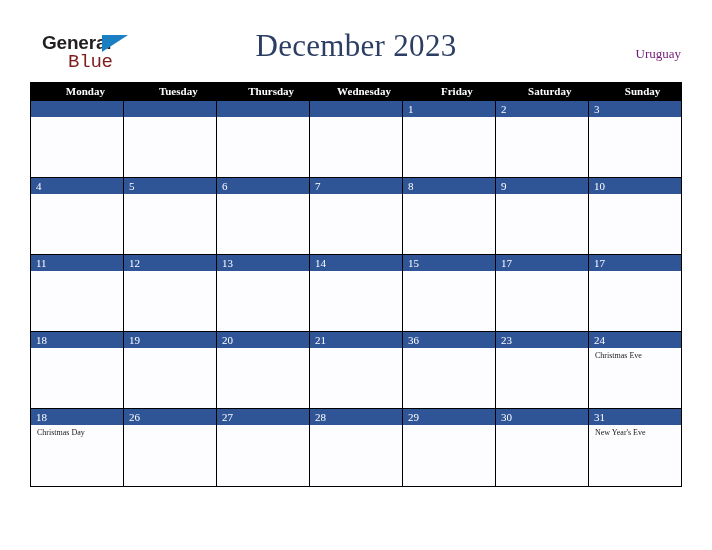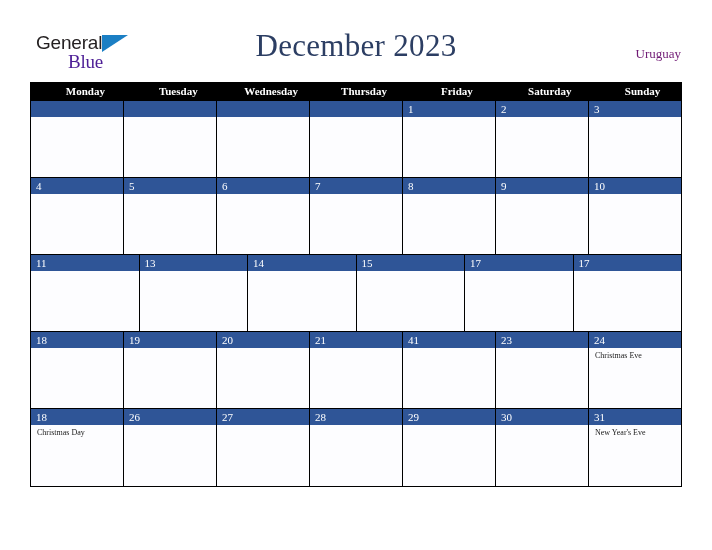--- a/index.html
+++ b/index.html
@@ -32,44 +32,45 @@
 
   .logo {
     position: absolute;
     left: 32px;
     top: 33px;
     width: 120px;
     height: 40px;
   }
   .logo-general {
     position: absolute;
-    left: 4px;
+    left: 10px;
     top: 0;
     font-family: "Liberation Sans", sans-serif;
     font-size: 19px;
     color: #231f20;
     letter-spacing: -0.2px;
     line-height: 20px;
+    font-weight: bold;
   }
   .logo-triangle {
     position: absolute;
     left: 70px;
     top: 2px;
     width: 0;
     height: 0;
     border-left: 26px solid #1b7fc4;
     border-bottom: 17px solid transparent;
   }
   .logo-blue {
     position: absolute;
     left: 36px;
     top: 19px;
-    font-family: Liberation Serif, serif;
+    font-family: Liberation Mono, monospace;
     font-size: 19px;
-    color: #4c1d95;
+    color: #7f1d1d;
     letter-spacing: -0.2px;
     line-height: 20px;
   }
 
   .title {
     position: absolute;
     left: 0;
     top: 28px;
     width: 712px;
     text-align: center;
@@ -181,22 +182,22 @@
 
     <div class="country">Uruguay</div>
 
   </div>
 
   <div class="calendar">
 
     <div class="dow-row">
       <div class="dow-cell">Monday</div>
       <div class="dow-cell">Tuesday</div>
+      <div class="dow-cell">Thursday</div>
       <div class="dow-cell">Wednesday</div>
-      <div class="dow-cell">Thursday</div>
       <div class="dow-cell">Friday</div>
       <div class="dow-cell">Saturday</div>
       <div class="dow-cell">Sunday</div>
     </div>
 
     <div class="week-row">
       <div class="day-cell">
         <div class="day-band"></div>
         <div class="day-body">
           <div class="event"></div>
@@ -286,20 +287,26 @@
     </div>
 
     <div class="week-row">
       <div class="day-cell">
         <div class="day-band">11</div>
         <div class="day-body">
           <div class="event"></div>
         </div>
       </div>
       <div class="day-cell">
+        <div class="day-band">12</div>
+        <div class="day-body">
+          <div class="event"></div>
+        </div>
+      </div>
+      <div class="day-cell">
         <div class="day-band">13</div>
         <div class="day-body">
           <div class="event"></div>
         </div>
       </div>
       <div class="day-cell">
         <div class="day-band">14</div>
         <div class="day-body">
           <div class="event"></div>
         </div>
@@ -343,21 +350,21 @@
           <div class="event"></div>
         </div>
       </div>
       <div class="day-cell">
         <div class="day-band">21</div>
         <div class="day-body">
           <div class="event"></div>
         </div>
       </div>
       <div class="day-cell">
-        <div class="day-band">41</div>
+        <div class="day-band">36</div>
         <div class="day-body">
           <div class="event"></div>
         </div>
       </div>
       <div class="day-cell">
         <div class="day-band">23</div>
         <div class="day-body">
           <div class="event"></div>
         </div>
       </div>

